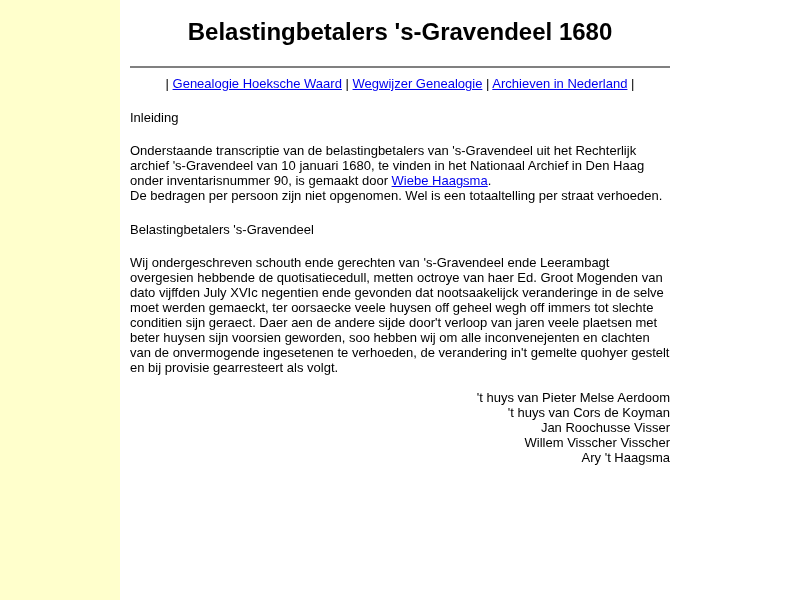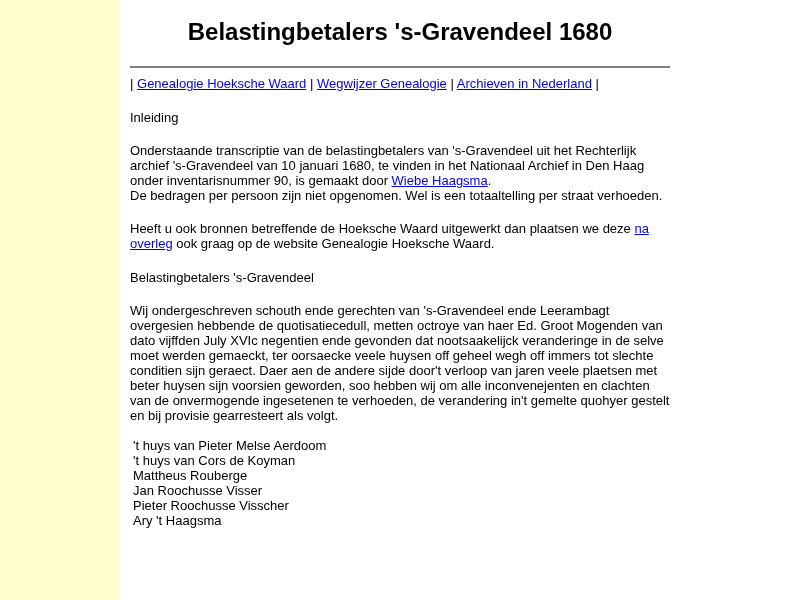--- a/index.html
+++ b/index.html
@@ -41,21 +41,21 @@
       text-align: center;
       line-height: 28px;
     }
     .rule {
       margin: 18px 0 0 0;
       border: 0;
       height: 2px;
       background: #808080;
     }
     .nav {
-      text-align: left;
+      text-align: center;
       margin-top: 8px;
       line-height: 15px;
     }
     a {
       color: #0000ee;
       text-decoration: underline;
     }
     .sep {
       color: #000;
     }
@@ -73,20 +73,21 @@
       line-height: 15px;
     }
     .street .street-name {
       font-weight: bold;
     }
     .names {
       margin: 15px 0 0 3px;
       padding: 0;
       list-style: none;
       line-height: 15px;
+      text-align: right;
     }
     .names li {
       margin: 0;
     }
   </style>
 </head>
 <body>
 
 <div class="page">
   <div class="sidebar"></div>
@@ -105,29 +106,27 @@
         <span class="sep">|</span>
         <a href="#">Archieven in Nederland</a>
         <span class="sep">|</span>
       </div>
     </div>
 
     <div class="section-heading">Inleiding</div>
 
     <p><span>Onderstaande transcriptie van de belastingbetalers van 's-Gravendeel uit het Rechterlijk archief 's-Gravendeel van 10 januari 1680, te vinden in het Nationaal Archief in Den Haag onder inventarisnummer 90, is gemaakt door </span><a href="#">Wiebe Haagsma</a><span>.</span><br><span>De bedragen per persoon zijn niet opgenomen. Wel is een totaaltelling per straat verhoeden.</span></p>
 
-    <p><span>Heeft u ook bronnen betreffende de Hoeksche Waard uitgewerkt dan plaatsen we deze </span><a href="#">na overleg</a><span> ook graag op de website Genealogie Hoeksche Waard.</span></p>
 
     <div class="section-heading">Belastingbetalers 's-Gravendeel</div>
 
     <p>Wij ondergeschreven schouth ende gerechten van 's-Gravendeel ende Leerambagt overgesien hebbende de quotisatiecedull, metten octroye van haer Ed. Groot Mogenden van dato vijffden July XVIc negentien ende gevonden dat nootsaakelijck veranderinge in de selve moet werden gemaeckt, ter oorsaecke veele huysen off geheel wegh off immers tot slechte conditien sijn geraect. Daer aen de andere sijde door't verloop van jaren veele plaetsen met beter huysen sijn voorsien geworden, soo hebben wij om alle inconvenejenten en clachten van de onvermogende ingesetenen te verhoeden, de verandering in't gemelte quohyer gestelt en bij provisie gearresteert als volgt.</p>
 
 
     <ul class="names">
       <li>'t huys van Pieter Melse Aerdoom</li>
       <li>'t huys van Cors de Koyman</li>
-      <li>Mattheus Rouberge</li>
       <li>Jan Roochusse Visser</li>
-      <li>Pieter Roochusse Visscher</li>
+      <li>Willem Visscher Visscher</li>
       <li>Ary 't Haagsma</li>
     </ul>
   </div>
 </div>
 
 </body></html>

